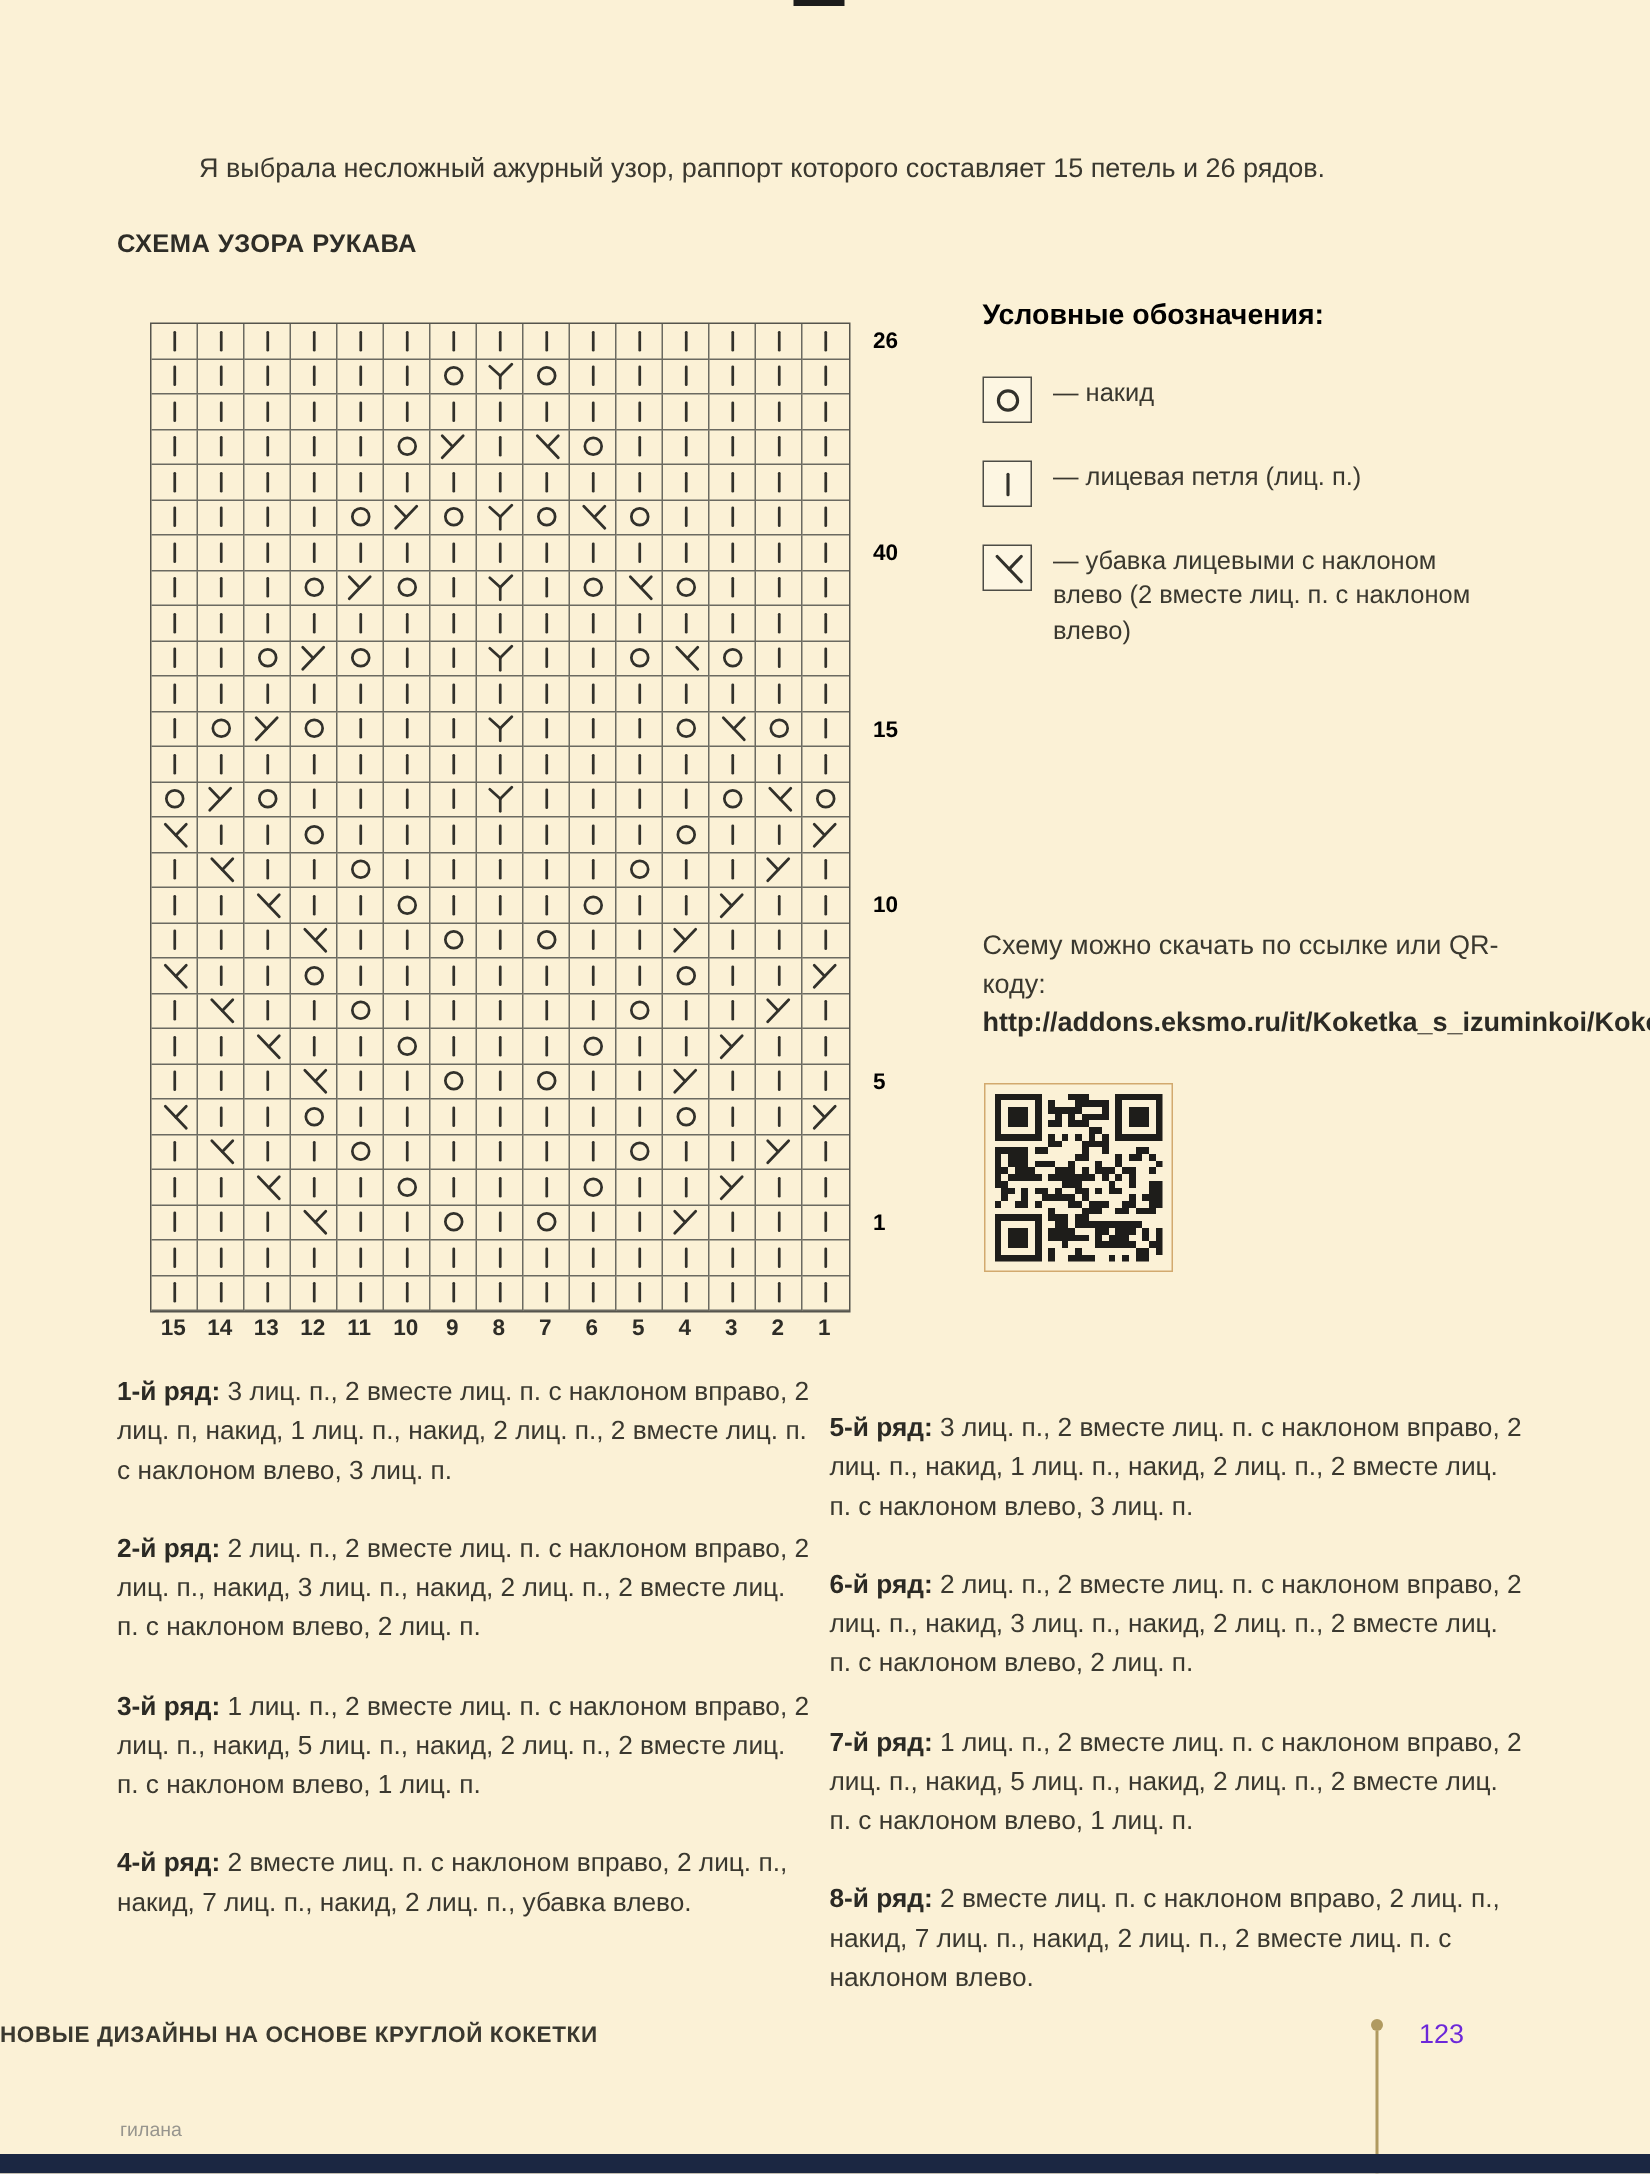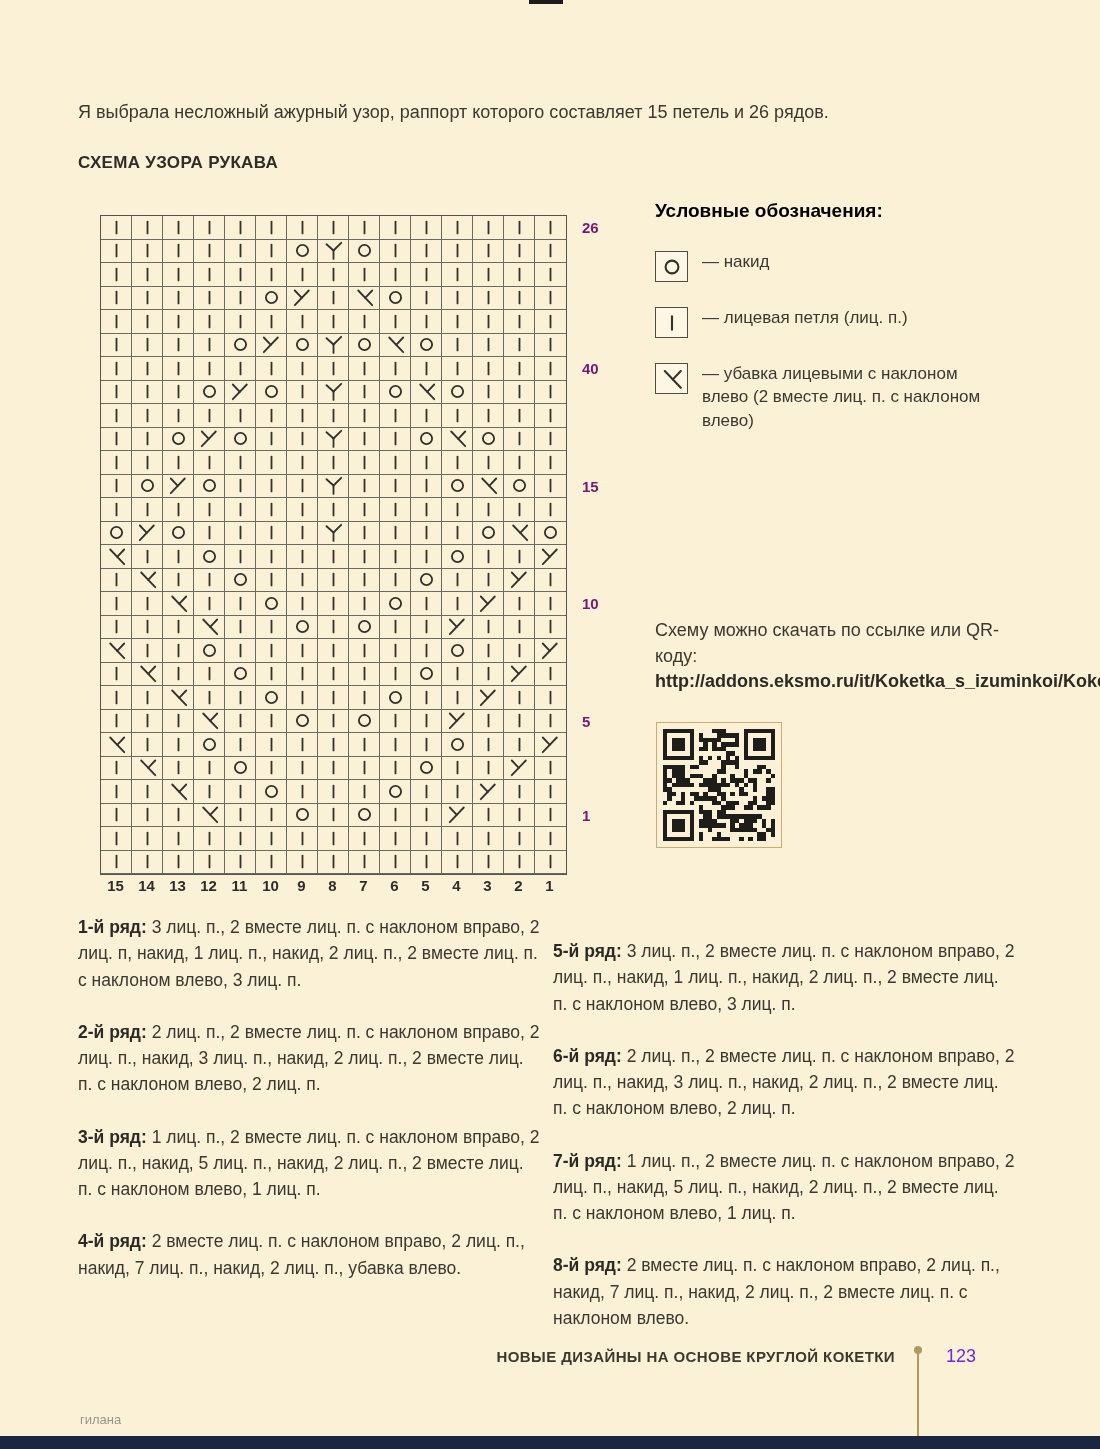--- a/index.html
+++ b/index.html
@@ -4,34 +4,34 @@
 <style>
   html,body{margin:0;padding:0;}
   body{
     width:1100px;height:1449px;position:relative;overflow:hidden;
     background:#fbf1d6;
     font-family:"Liberation Sans","DejaVu Sans",sans-serif;
     color:#33322c;
   }
   .abs{position:absolute;}
   .top-mark{left:529px;top:0;width:34px;height:4px;background:#1c1c1c;}
-  .intro{left:78px;top:100px;width:860px;font-size:18px;line-height:1.35;color:#3a382f;}
+  .intro{left:78px;top:100px;width:860px;font-size:18px;line-height:1.35;color:#3a382f;text-align:center;}
   .section-heading{left:78px;top:153px;font-size:17px;font-weight:bold;letter-spacing:.3px;color:#2e2d27;}
 
   
   .chart-wrap{left:100px;top:215px;}
   .grid{
     display:grid;grid-template-columns:repeat(15,31px);grid-auto-rows:23.5px;
     border:1.6px solid #55544c;background:#fbf1d6;width:465px;box-sizing:content-box;
   }
   .cell{border-right:1px solid #6b6a61;border-bottom:1px solid #6b6a61;box-sizing:border-box;
         display:flex;align-items:center;justify-content:center;}
   .cell:nth-child(15n){border-right:none;}
   .cell svg{display:block;}
-  .row-label{position:absolute;left:482px;width:36px;font-size:15px;font-weight:bold;color:#701a75;line-height:23.5px;}
+  .row-label{position:absolute;left:482px;width:36px;font-size:15px;font-weight:bold;color:#000000;line-height:23.5px;}
   .col-labels{position:absolute;left:0;top:662px;display:grid;grid-template-columns:repeat(15,31px);}
   .col-labels div{text-align:center;font-size:15px;font-weight:bold;color:#2e2d27;}
 
   
   .legend{left:655px;top:200px;width:352px;}
   .legend-title{font-size:19px;font-weight:bold;color:#000000;margin:0 0 28px 0;}
   .legend-item{display:flex;margin-bottom:24px;}
   .sym-box{flex:0 0 31px;width:31px;height:29px;border:1.6px solid #4d4c45;background:#fdf6e2;
            display:flex;align-items:center;justify-content:center;margin-right:14px;margin-top:1px;}
   .legend-text{font-size:17px;line-height:1.38;color:#3a382f;}
@@ -42,21 +42,21 @@
   .qr svg{display:block;}
 
   
   .instr-col{width:462px;font-size:17.5px;line-height:1.5;color:#3a382f;}
   .instr-left{left:78px;top:914px;}
   .instr-right{left:553px;top:938px;}
   .instr-col p{margin:0 0 26px 0;}
   .instr-col b{color:#2b2a24;}
 
   
-  .footer-title{left:0px;top:1348px;width:895px;text-align:right;font-size:15px;font-weight:bold;
+  .footer-title{left:0px;top:1348px;width:895px;font-size:15px;font-weight:bold;
                 letter-spacing:.4px;color:#3a382f;}
   .page-number{left:946px;top:1346px;font-size:18px;color:#6d28d9;}
   .pin{left:914px;top:1346px;width:8px;height:103px;}
   .pin .dot{width:8px;height:8px;border-radius:50%;background:#b09a60;}
   .pin .stem{width:2px;height:95px;background:#b09a60;margin-left:3px;}
   .watermark{left:80px;top:1412px;font-size:13px;color:#97958e;}
   .bottom-bar{left:0;top:1436px;width:1100px;height:13px;background:#1b2742;}
 </style>
 </head>
 <body>

